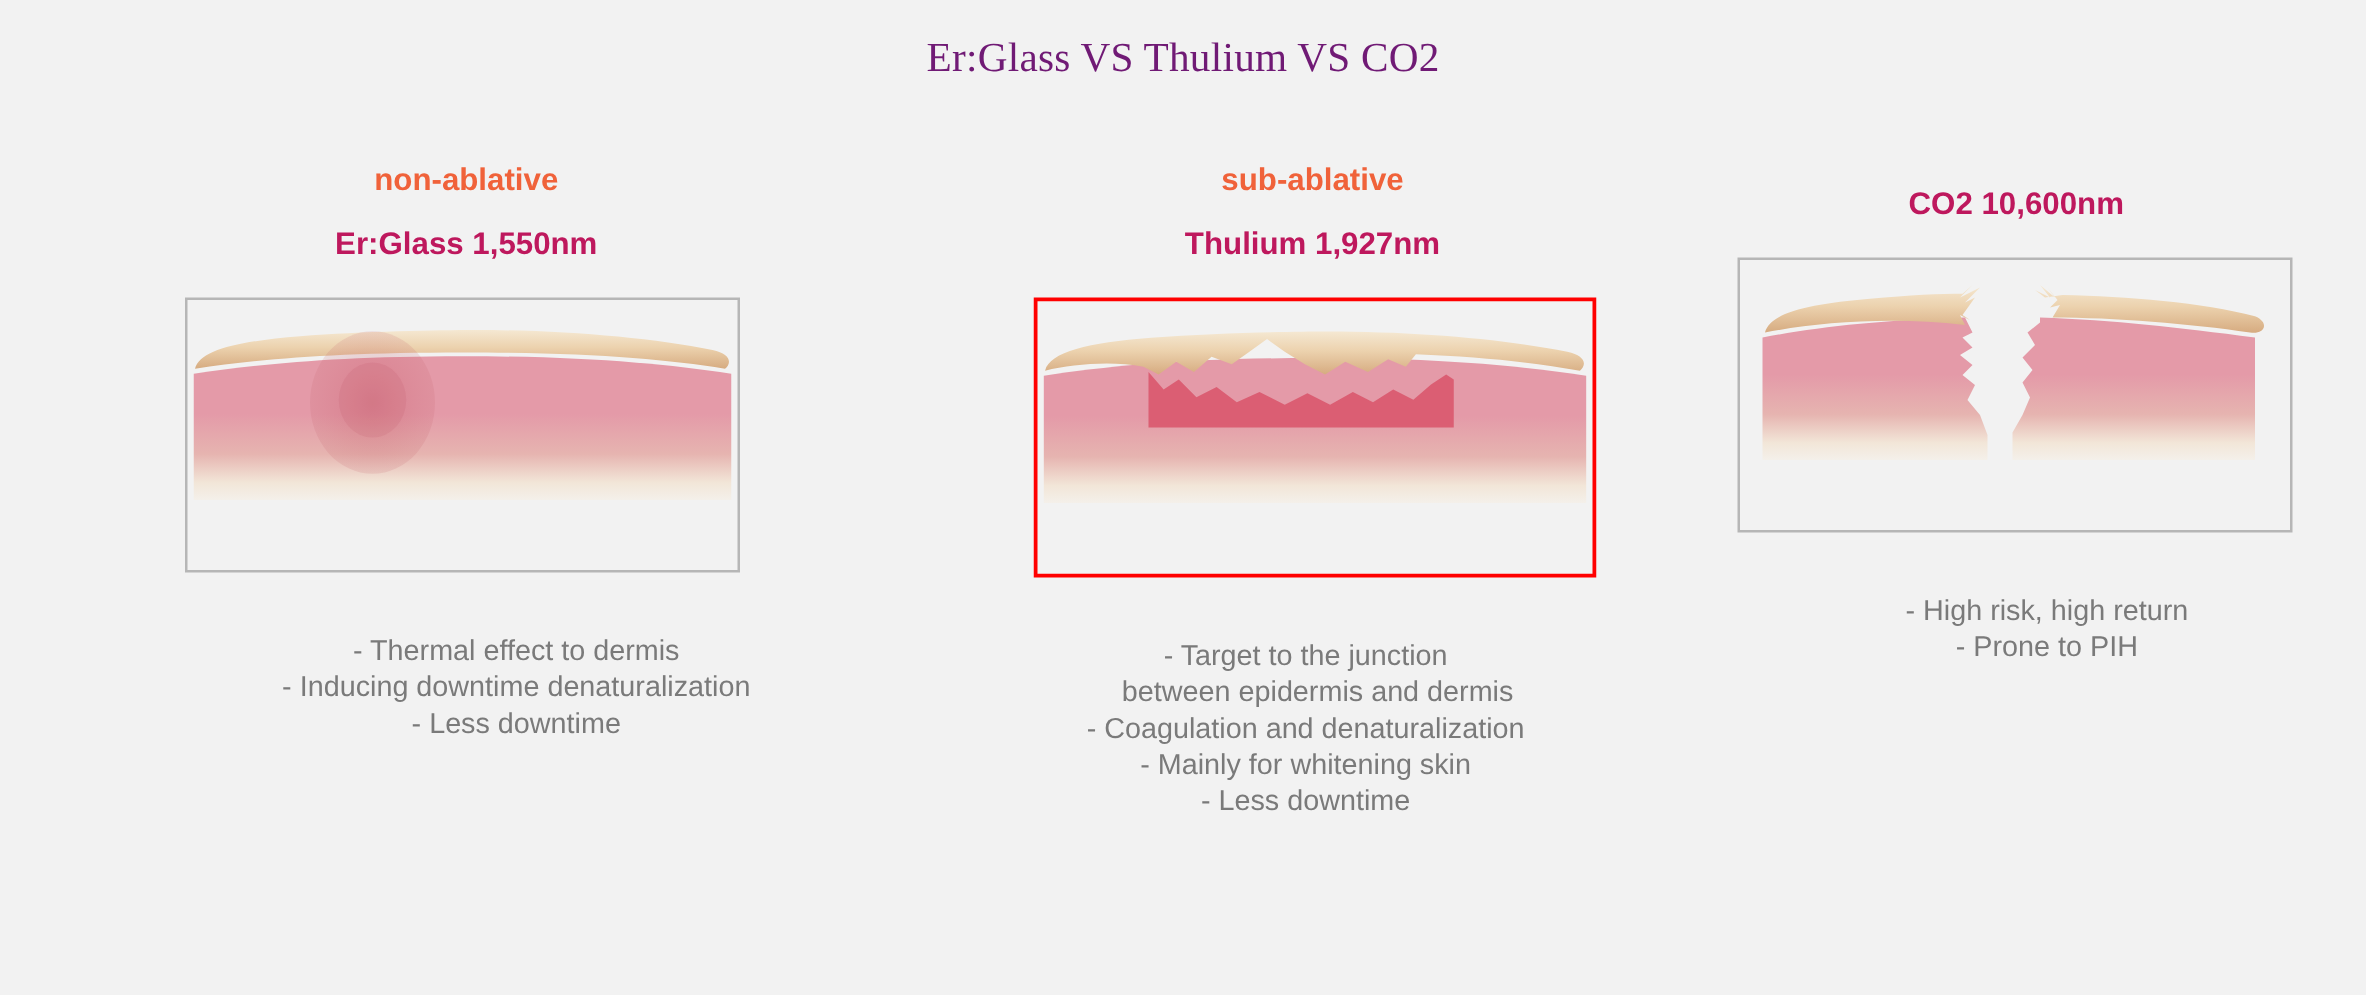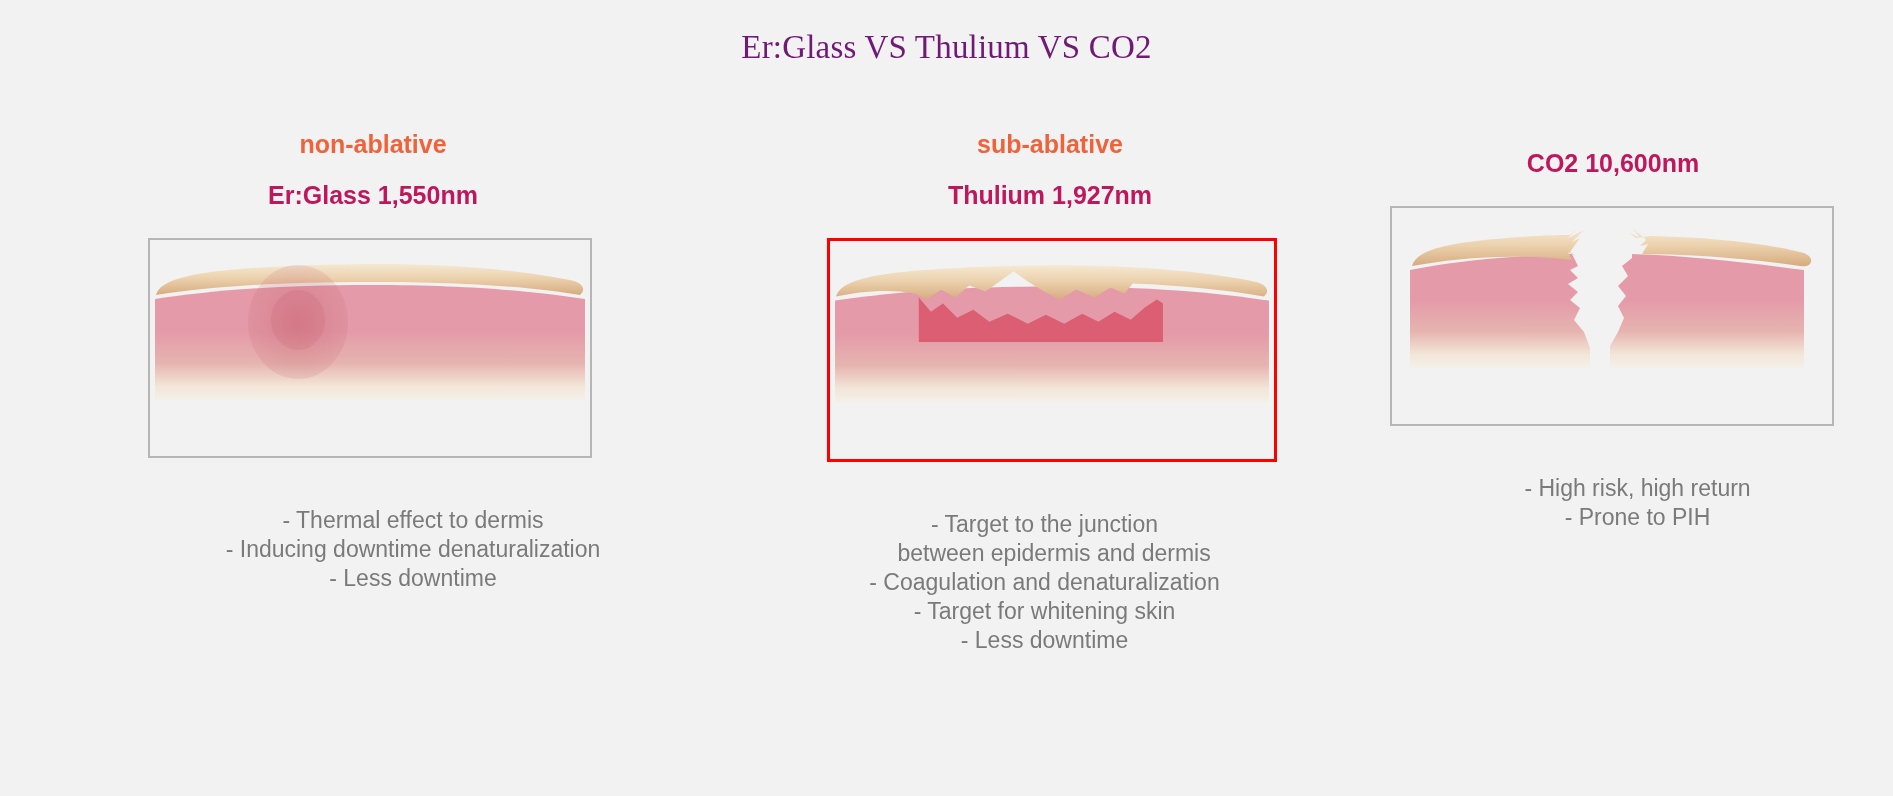--- a/index.html
+++ b/index.html
@@ -208,21 +208,21 @@
                    L110,48 L96,58 L84,52
                    C58,47 28,50 6,55 Z" fill="url(#epi1)"></path>
         </g>
       </svg>
     </div>
 
     <div class="bullets">
       <div class="bullet-line">- Target to the junction</div>
       <div class="bullet-line">   between epidermis and dermis</div>
       <div class="bullet-line">- Coagulation and denaturalization</div>
-      <div class="bullet-line">- Target for whitening skin</div>
+      <div class="bullet-line">- Mainly for whitening skin</div>
       <div class="bullet-line">- Less downtime</div>
     </div>
   </div>
 
   <div class="column col-2">
     <div class="col-heading">
       <div class="col-device">CO2 10,600nm</div>
     </div>
 
     <div class="diagram-box">

